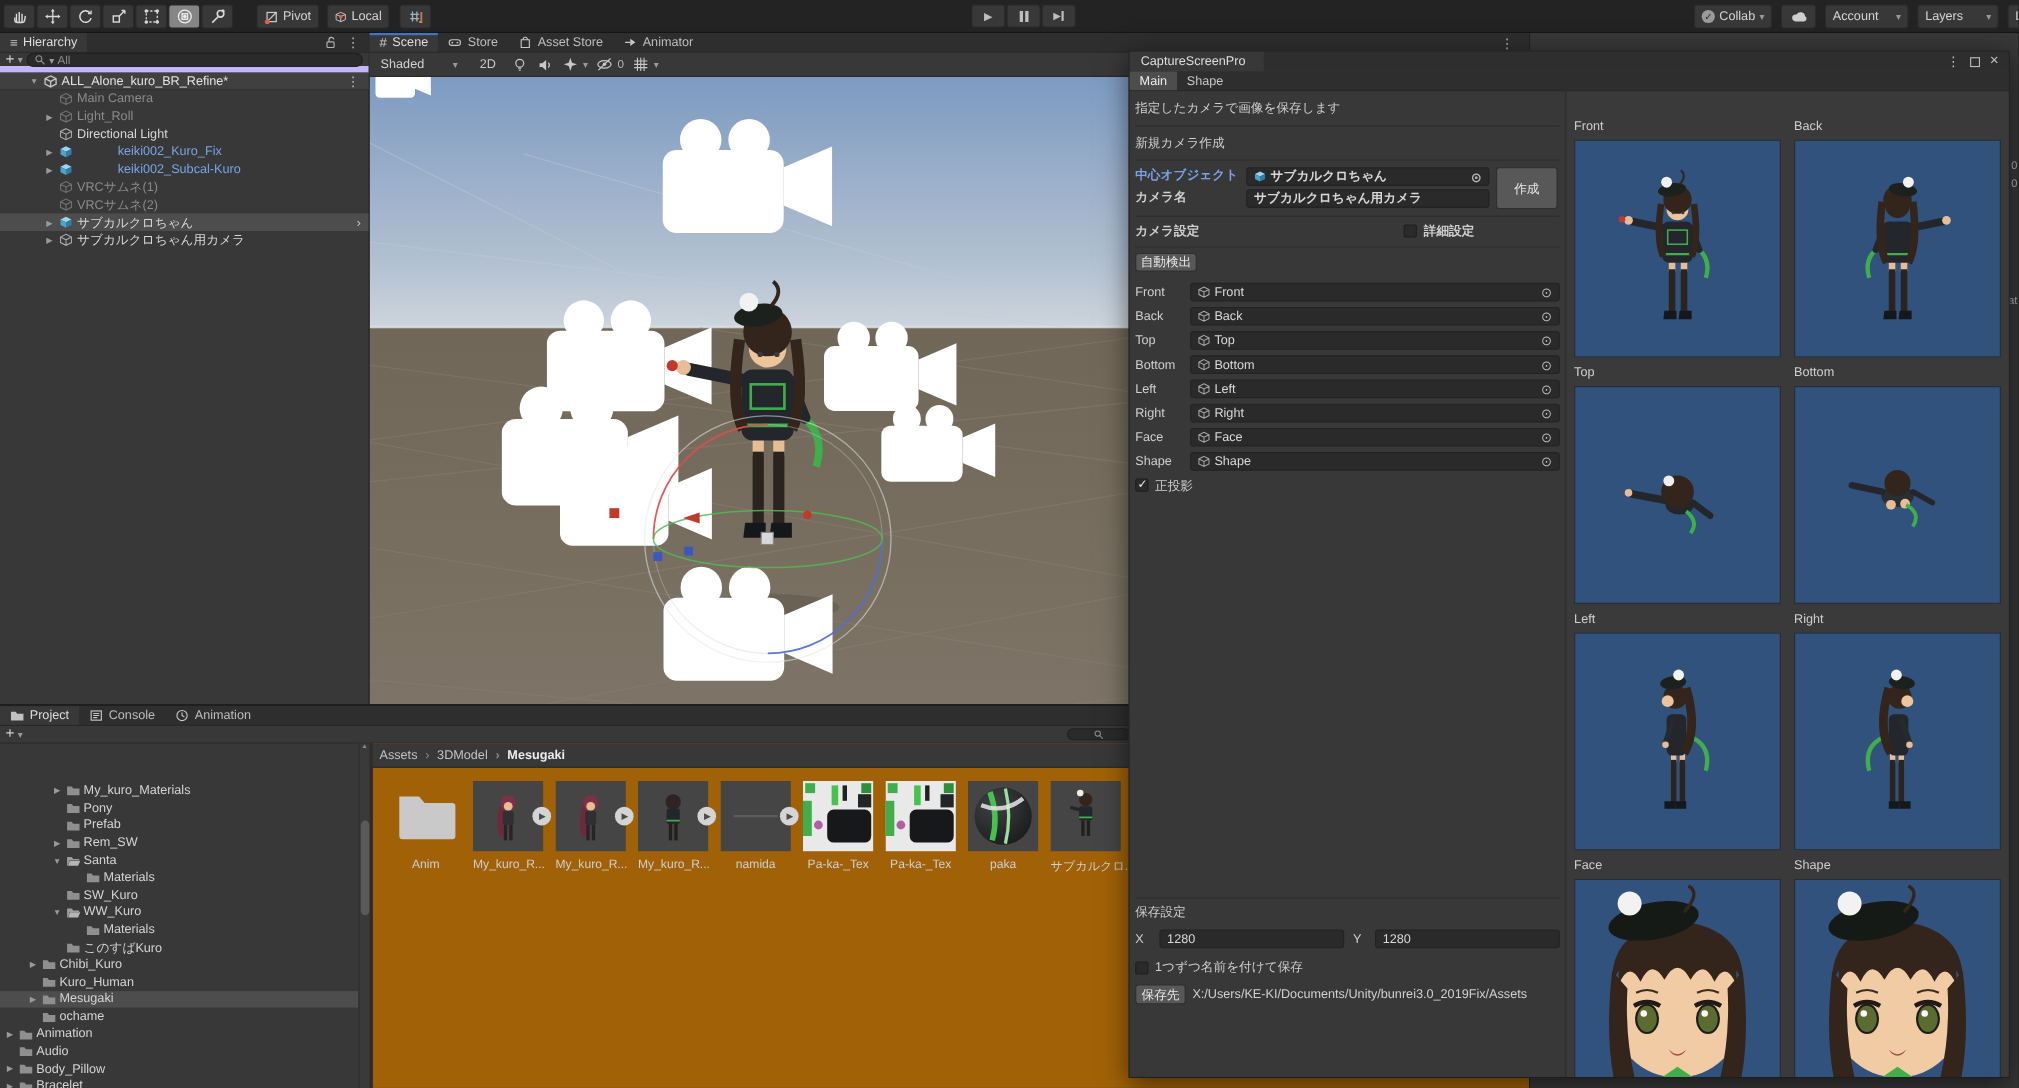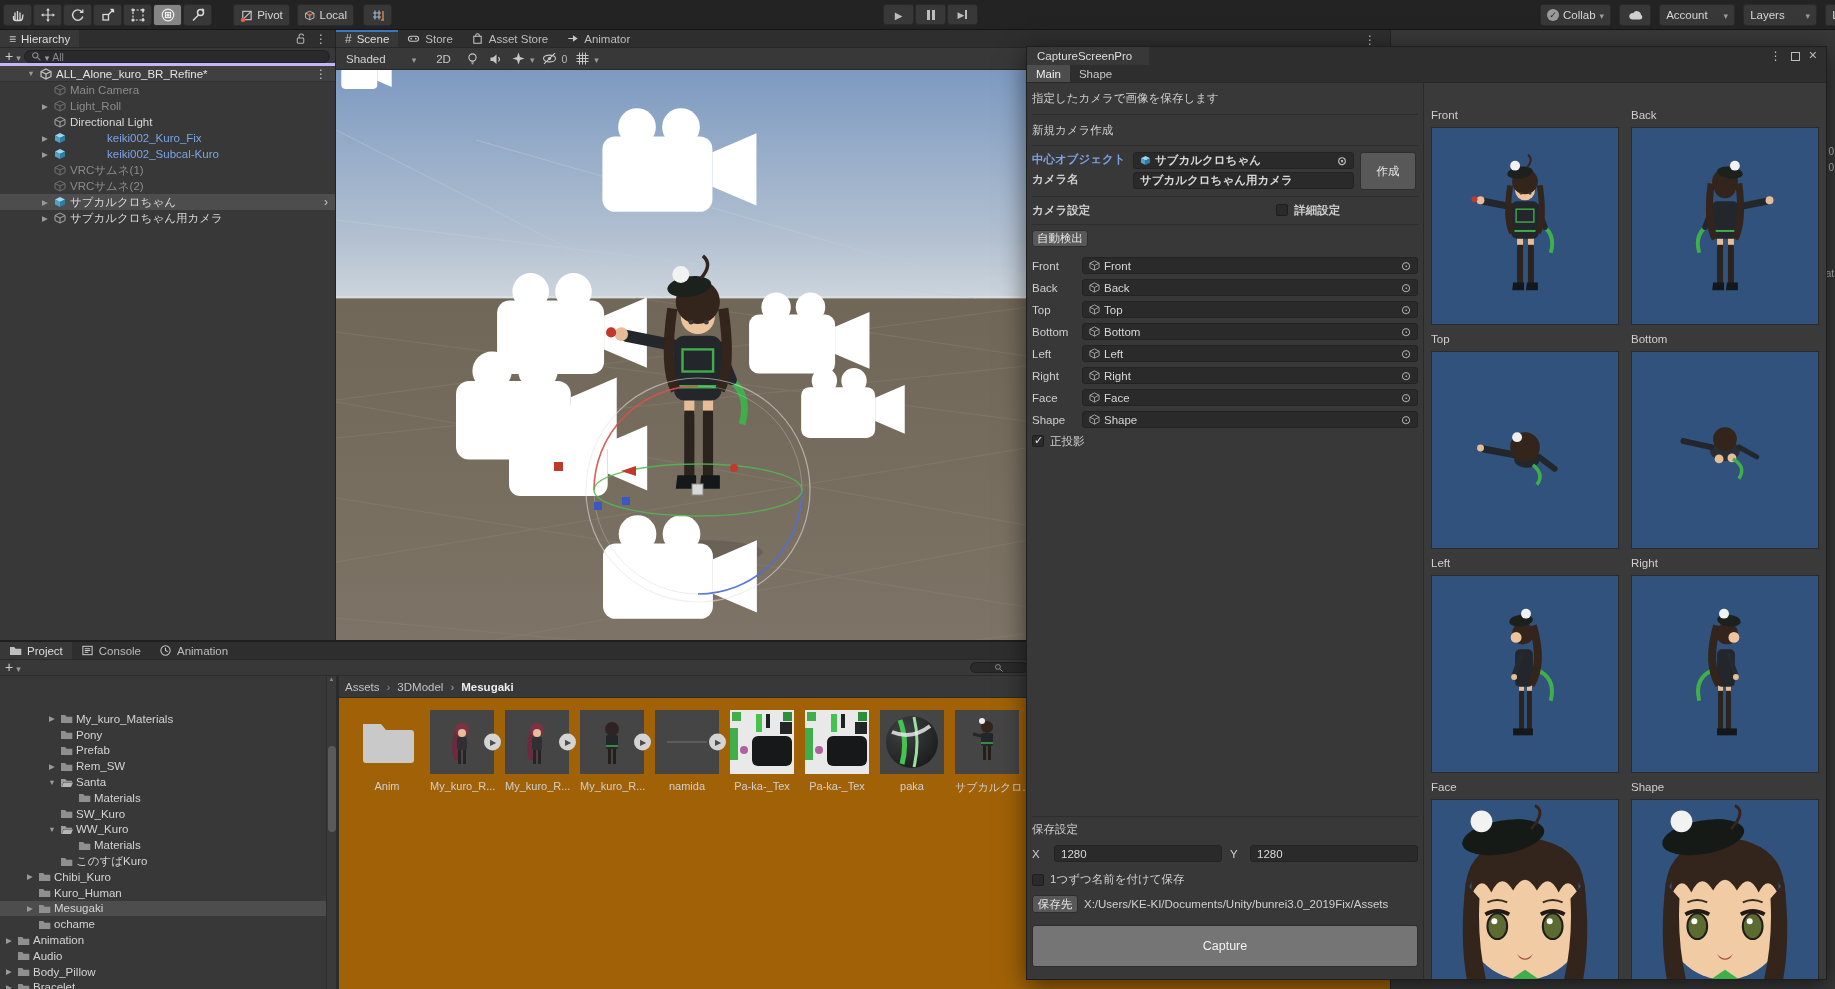--- a/index.html
+++ b/index.html
@@ -24,21 +24,21 @@
   .mini-circle{width:12px;height:12px;border-radius:50%;background:#9a9a9a;color:#2a2a2a;font-size:9px;line-height:12px;text-align:center;}
   
   .tabstrip{position:absolute;left:0;top:0;right:0;height:18px;background:#2e2e2e;display:flex;align-items:stretch;border-bottom:1px solid #282828;}
   .tab{display:flex;align-items:center;gap:5px;padding:0 9px;color:#bdbdbd;font-size:11.5px;position:relative;}
   .tab.active{background:#383838;color:#dedede;}
   .tab.blue-top::before{content:"";position:absolute;left:0;top:0;right:0;height:2px;background:#3C76C4;}
   .tabicon{width:13px;height:13px;flex:0 0 auto;}
   .dots{color:#bdbdbd;font-size:12px;}
   
   #hierarchy{position:absolute;left:0;top:30px;width:336px;height:610px;background:#383838;border-right:1px solid #232323;}
-  .htoolbar{position:absolute;left:0;top:18px;right:0;height:18px;background:#383838;border-bottom:3px solid #c4b5fd;display:flex;align-items:flex-end;padding:0 5px;gap:3px;}
+  .htoolbar{position:absolute;left:0;top:18px;right:0;height:18px;background:#383838;border-bottom:6px solid #c4b5fd;display:flex;align-items:flex-start;padding:0 5px;gap:3px;}
   .i-plus::before{content:"+";font-size:14px;color:#cfcfcf;line-height:10px;}
   .i-caret::before{content:"▾";font-size:9px;color:#9a9a9a;}
   .searchpill{flex:1;height:13px;background:#2a2a2a;border:1px solid #212121;border-radius:7px;display:flex;align-items:center;gap:3px;padding:0 6px;color:#8a8a8a;}
   .searchpill .stext{font-size:10.5px;}
   .sceneheader{position:absolute;left:0;top:36px;right:0;height:16px;background:#404040;display:flex;align-items:center;gap:4px;padding-left:26px;border-bottom:1px solid #303030;}
   .sceneheader .hlabel{color:#e2e2e2;}
   .sceneheader .dots{margin-left:auto;margin-right:8px;}
   .htree{position:absolute;left:0;top:52px;right:0;}
   .hrow{height:16px;display:flex;align-items:center;gap:4px;padding-left:40px;}
   .arrow{width:10px;flex:0 0 auto;font-size:7.5px;color:#9a9a9a;text-align:center;}
@@ -1253,21 +1253,20 @@
             </div>
       </div>
       <div class="ckrow">
         <span class="checkbox"></span>
         <span class="cklabel">1つずつ名前を付けて保存</span>
       </div>
       <div class="pathrow">
         <div class="btn" id="savedirbtn">保存先</div>
         <span class="pathtext">X:/Users/KE-KI/Documents/Unity/bunrei3.0_2019Fix/Assets</span>
       </div>
-      <div id="capturebtn">Capture</div>
     </div>
     <div class="rpane">
       <div class="pgrid">
 
           <div class="pcell std">
             <div class="plab">Front</div>
             <div class="pimg">
               <svg viewBox="0 0 188 198" preserveAspectRatio="xMidYMid meet">
                   <use href="#v-front"></use>
                 </svg>

